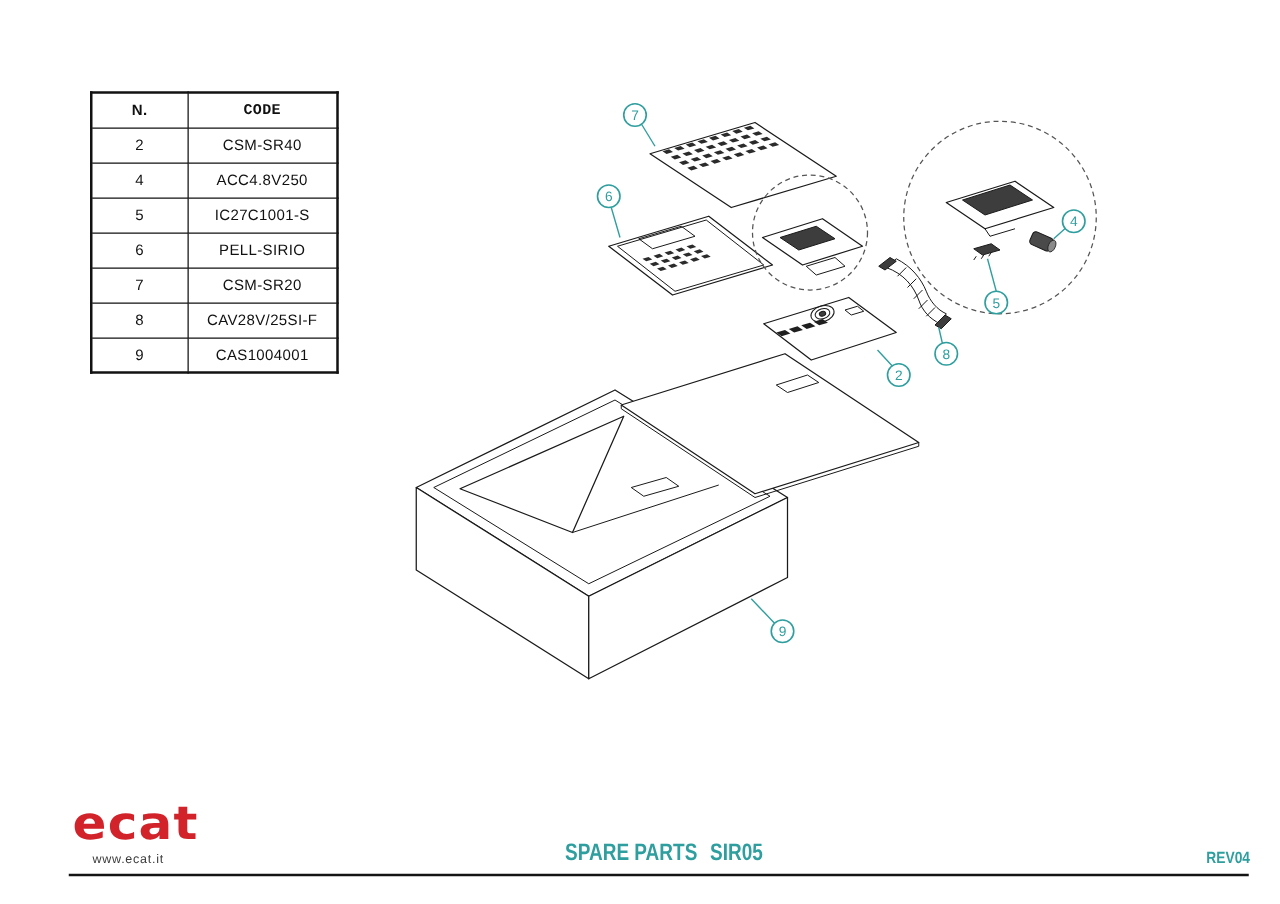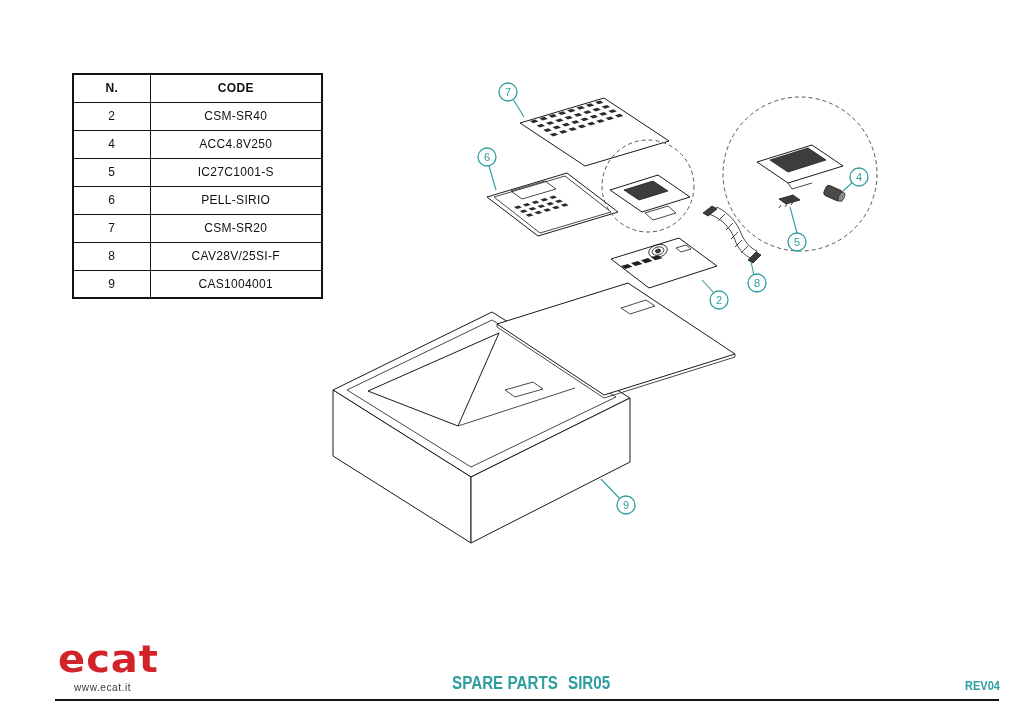--- a/index.html
+++ b/index.html
@@ -7,21 +7,21 @@
               font-family:"Liberation Sans", sans-serif; }
   .page { position:absolute; left:0; top:0; width:1024px; height:723px; background:#fff; }
 
   
   .parts-table { position:absolute; left:72px; top:73px; border-collapse:collapse;
                  border:2px solid #121212; background:#fff; z-index:2; }
   .parts-table th, .parts-table td { border:1px solid #121212; text-align:center;
                  vertical-align:middle; height:28px; font-size:12px; color:#111;
                  letter-spacing:0.3px; padding:0 6px; }
   .parts-table th { font-weight:bold; }
-  .col-n { width:77px; } .col-code { width:172px; }
+  .col-n { width:77px; } .col-code { width:120px;font-family:Liberation Mono, monospace; }
 
   
   .diagram { position:absolute; left:0; top:0; width:1024px; height:723px; z-index:1; }
   .part { stroke:#1a1a1a; stroke-width:1; fill:#ffffff; stroke-linejoin:round; }
   .thin  { stroke:#1a1a1a; stroke-width:0.8; fill:none; }
   .dark  { fill:#3d3d3d; stroke:#1a1a1a; stroke-width:0.8; }
   .dashc { fill:none; stroke:#555; stroke-width:1; stroke-dasharray:4 3; }
   .callout circle { fill:#fff; stroke:#2f9e9e; stroke-width:1.3; }
   .callout line   { stroke:#2f9e9e; stroke-width:1.1; }
   .callout text   { fill:#2f9e9e; font-size:11px; text-anchor:middle;

